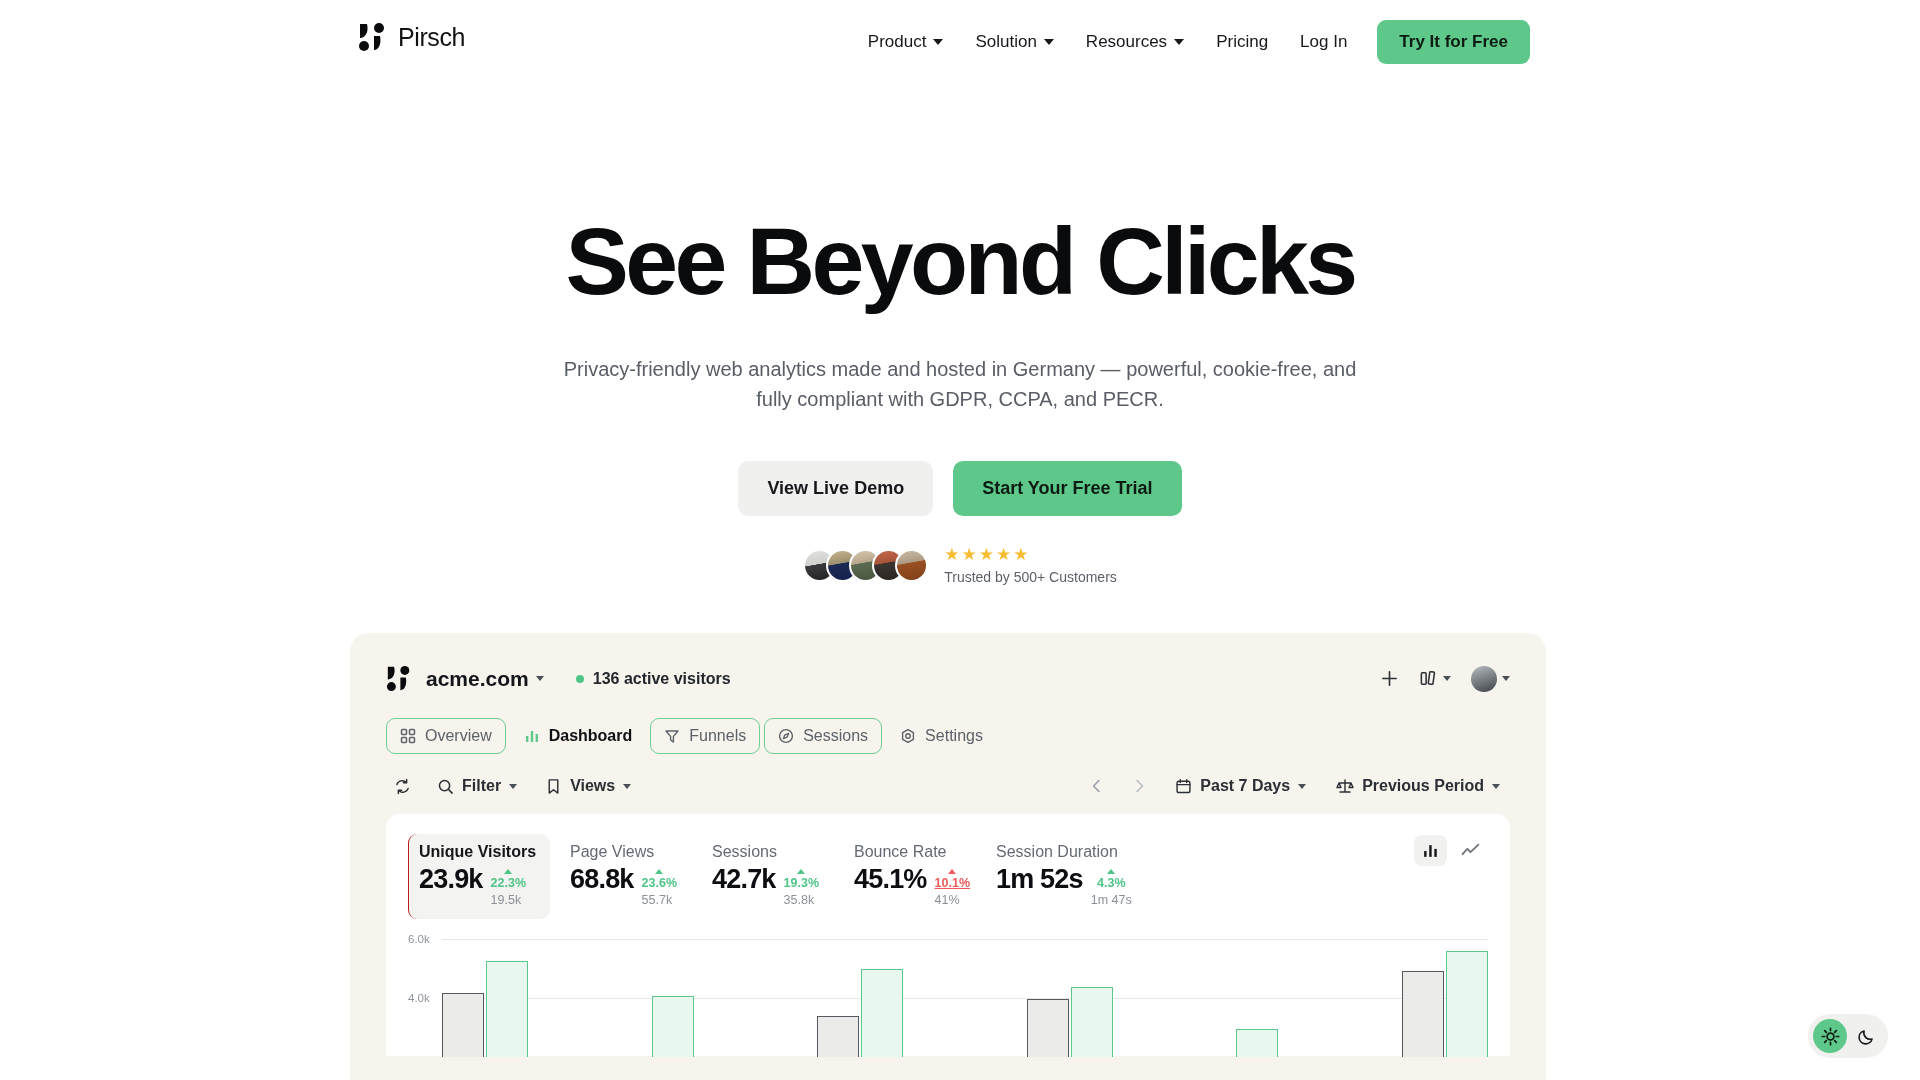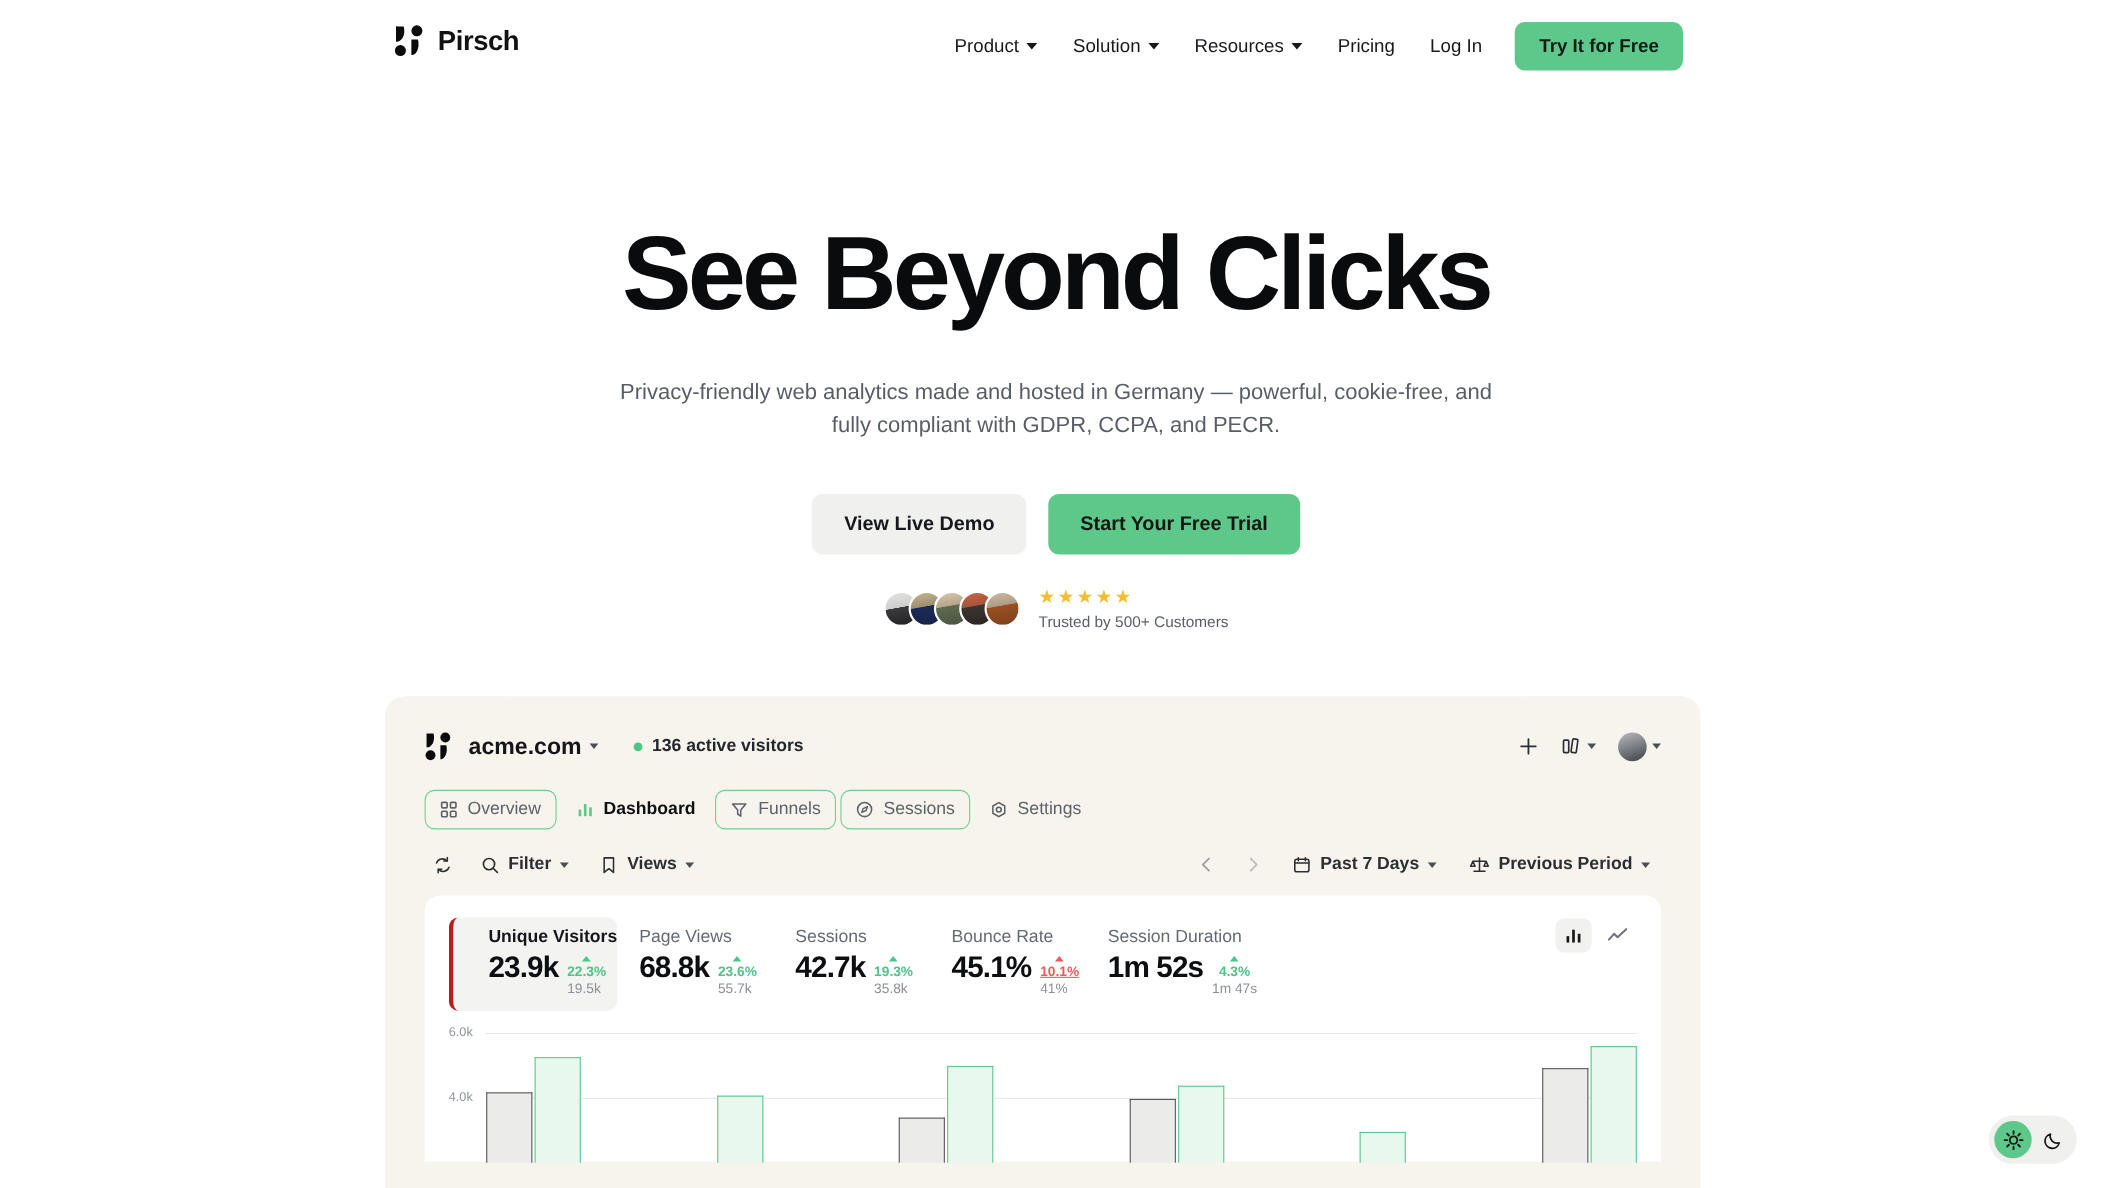--- a/index.html
+++ b/index.html
@@ -14,21 +14,21 @@
   
   .topnav {
     position: absolute; top: 0; left: 0; width: 1920px; height: 86px;
     display: flex; align-items: center;
   }
   .brand {
     position: absolute; left: 358px; top: 22px;
     display: flex; align-items: center; gap: 11px;
   }
   .brand-logo { width: 29px; height: 30px; position: relative; }
-  .brand-name { font-size: 25px; font-weight: 700; color: #111214; letter-spacing: -0.4px; }
+  .brand-name { font-size: 25px; font-weight: 400; color: #111214; letter-spacing: -0.4px; }
 
   .nav-right {
     position: absolute; right: 390px; top: 20px;
     display: flex; align-items: center; gap: 0px;
   }
   .nav-item {
     display: flex; align-items: center; gap: 7px;
     font-size: 17px; color: #16181c; font-weight: 500;
     padding: 9px 16px; cursor: pointer; white-space: nowrap;
   }
@@ -41,21 +41,21 @@
     margin-left: 14px;
     background: #5ec88a; color: #0d1b12;
     font-size: 17px; font-weight: 700;
     padding: 12px 22px; border-radius: 9px; border: none;
     cursor: pointer; white-space: nowrap;
     font-family: "Liberation Sans", sans-serif;
     text-align: center;
   }
 
   
-  .hero { position: absolute; top: 4px; left: 0; width: 1920px; text-align: center; }
+  .hero { position: absolute; top: 16px; left: 0; width: 1920px; text-align: center; }
   .hero-title {
     margin-top: 196px;
     font-size: 95px; font-weight: 700; letter-spacing: -3.6px;
     color: #0a0b0d; line-height: 1.05;
   }
   .hero-sub {
     margin-top: 42px; font-size: 20px; line-height: 1.52;
     color: #595d66; font-weight: 400;
   }
   .hero-ctas {
@@ -139,21 +139,21 @@
   
   .panel {
     margin-top: 12px; background: #ffffff;
     border-radius: 14px 14px 0 0; padding: 20px 22px 0 22px;
     height: 242px; position: relative;
   }
   .metrics { display: flex; align-items: stretch; gap: 0px; position: relative; }
   .metric { padding: 9px 0 11px 20px; min-width: 142px; position: relative; }
   .metric.selected {
     background: #f3f3f1; border-radius: 9px;
-    border-left: 4px solid #b91c1c; padding-left: 32px;
+    border-left: 1px solid #b91c1c; padding-left: 10px;
   }
   .metric-label { font-size: 16px; color: #646a73; font-weight: 500; white-space: nowrap; }
   .metric.selected .metric-label { color: #14161a; font-weight: 600; }
   .metric-row { display: flex; align-items: flex-start; gap: 8px; margin-top: 3px; }
   .metric-value { font-size: 27px; font-weight: 700; color: #0c0e11; letter-spacing: -0.8px; white-space: nowrap; }
   .metric-delta { padding-top: 5px; }
   .delta-line { font-size: 12.5px; font-weight: 600; white-space: nowrap; display: flex; align-items: center; gap: 2px; flex-direction: column; }
   .delta-up { color: #4fc487; }
   .delta-down { color: #ee5a5a; text-decoration: underline; }
   .metric-prev { font-size: 12.5px; color: #8b9099; text-align: right; margin-top: 1px; }

